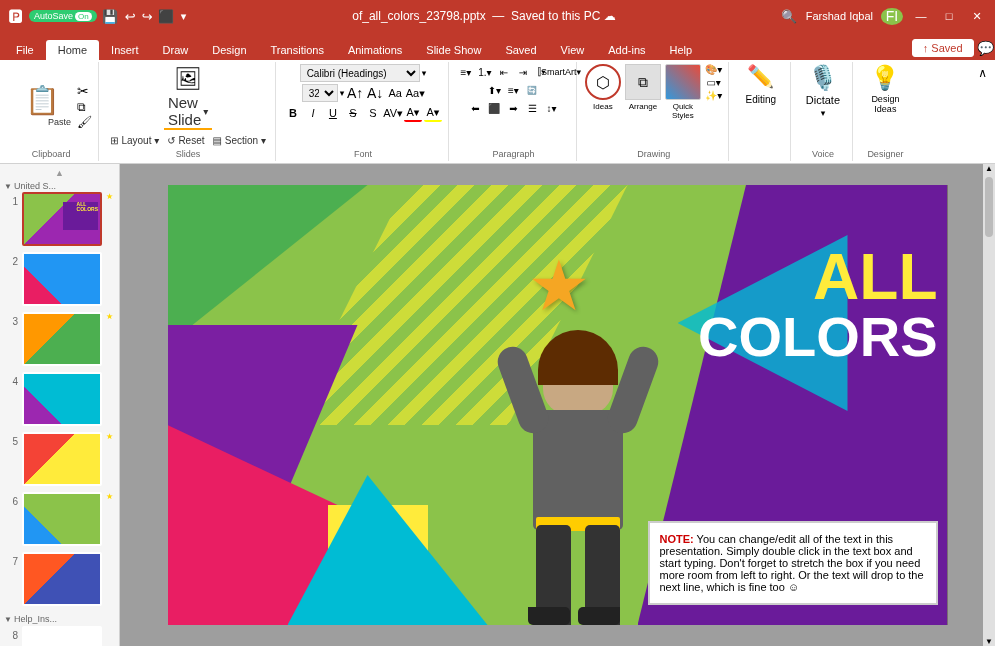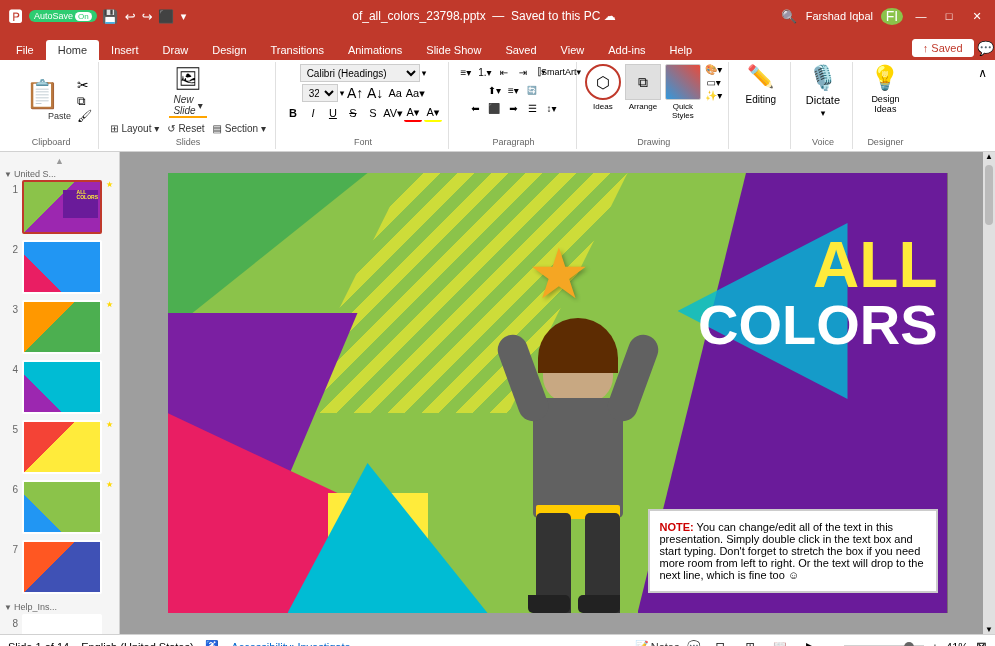--- a/index.html
+++ b/index.html
@@ -161,21 +161,21 @@
         </div>
       </div>
       <div class="ribbon-group-label">Clipboard</div>
     </div>
 
     <div class="ribbon-group" style="min-width:80px;">
       <div class="ribbon-group-content" style="flex-direction:column;align-items:center;">
         <div class="new-slide-btn">
           <div class="new-slide-top">🖼</div>
           <div class="new-slide-bottom">
-            <span style="font-size:10px;font-style:italic;">New<br>Slide</span>
+            <span style="font-size:15px;">New<br>Slide</span>
             <span>▾</span>
           </div>
         </div>
         <div style="display:flex;gap:2px;margin-top:2px;">
           <span class="ribbon-btn ribbon-btn-sm" style="font-size:10px;">⊞ Layout ▾</span>
           <span class="ribbon-btn ribbon-btn-sm" style="font-size:10px;">↺ Reset</span>
           <span class="ribbon-btn ribbon-btn-sm" style="font-size:10px;">▤ Section ▾</span>
         </div>
       </div>
       <div class="ribbon-group-label">Slides</div>

